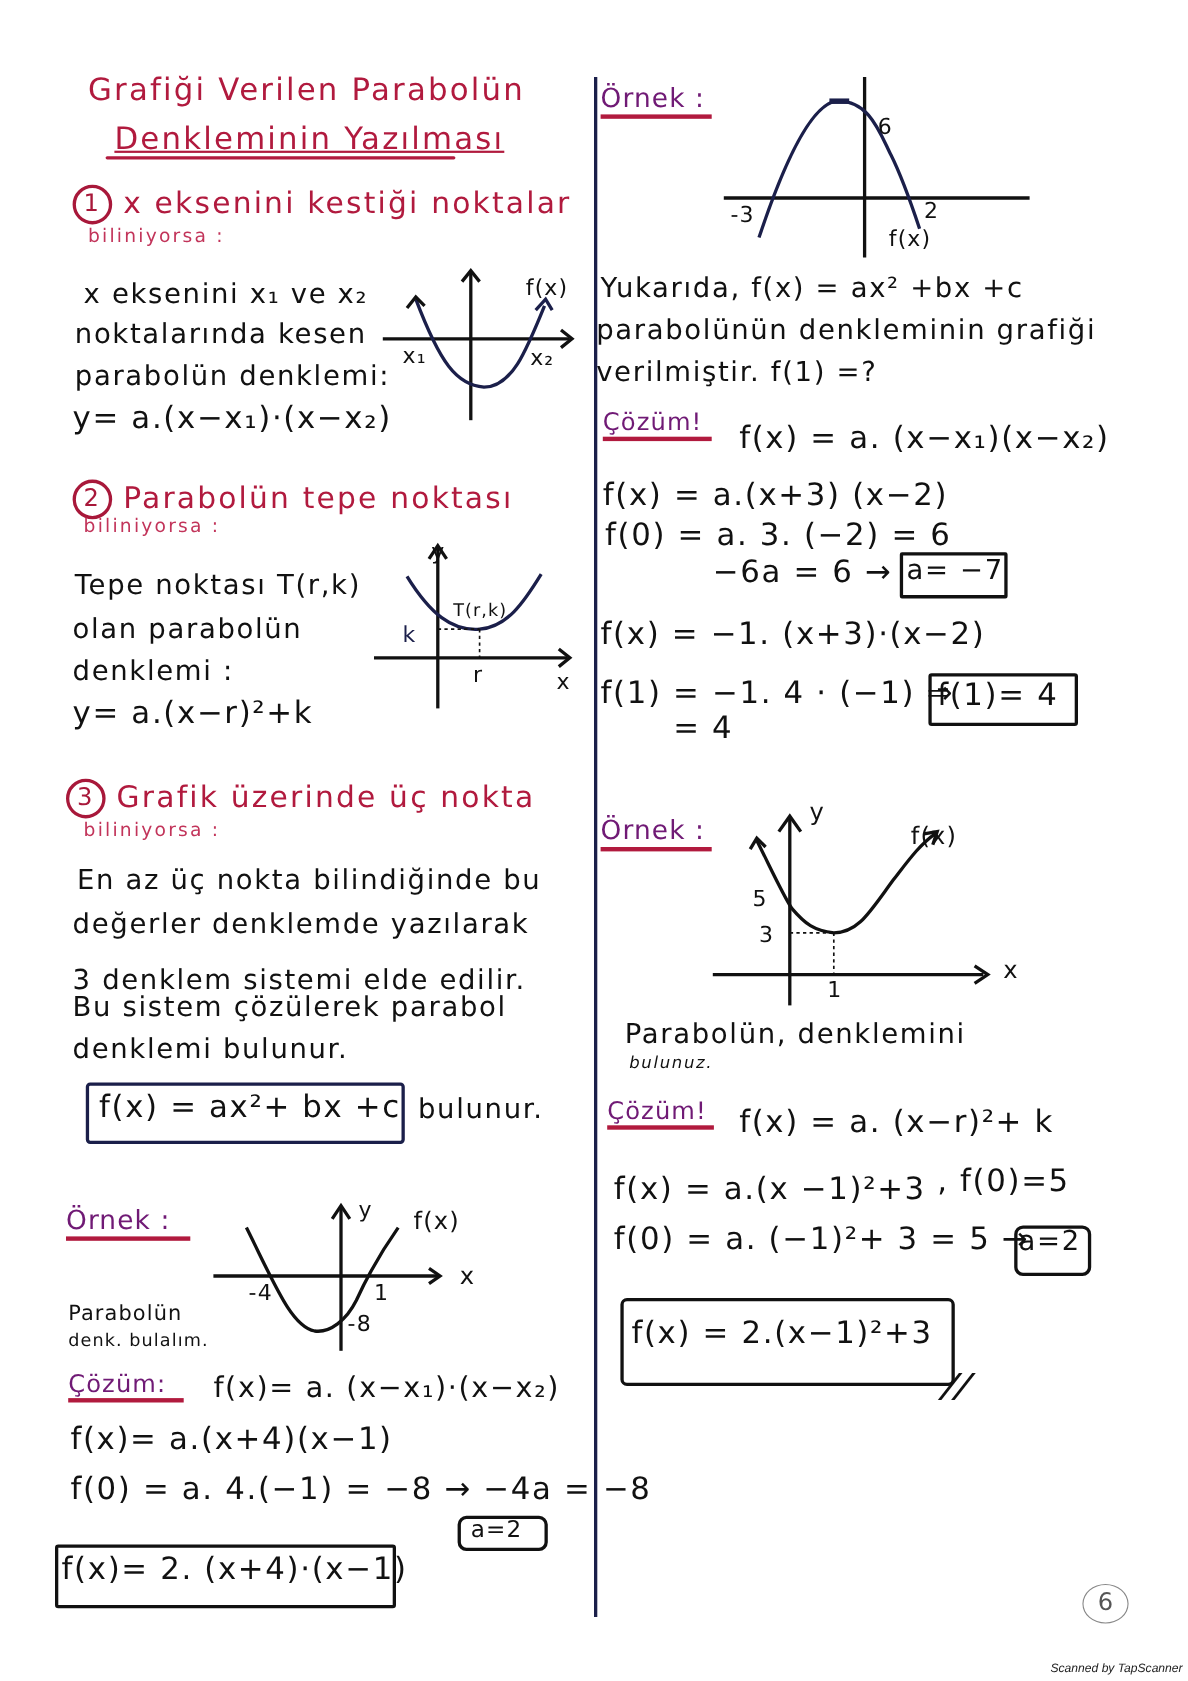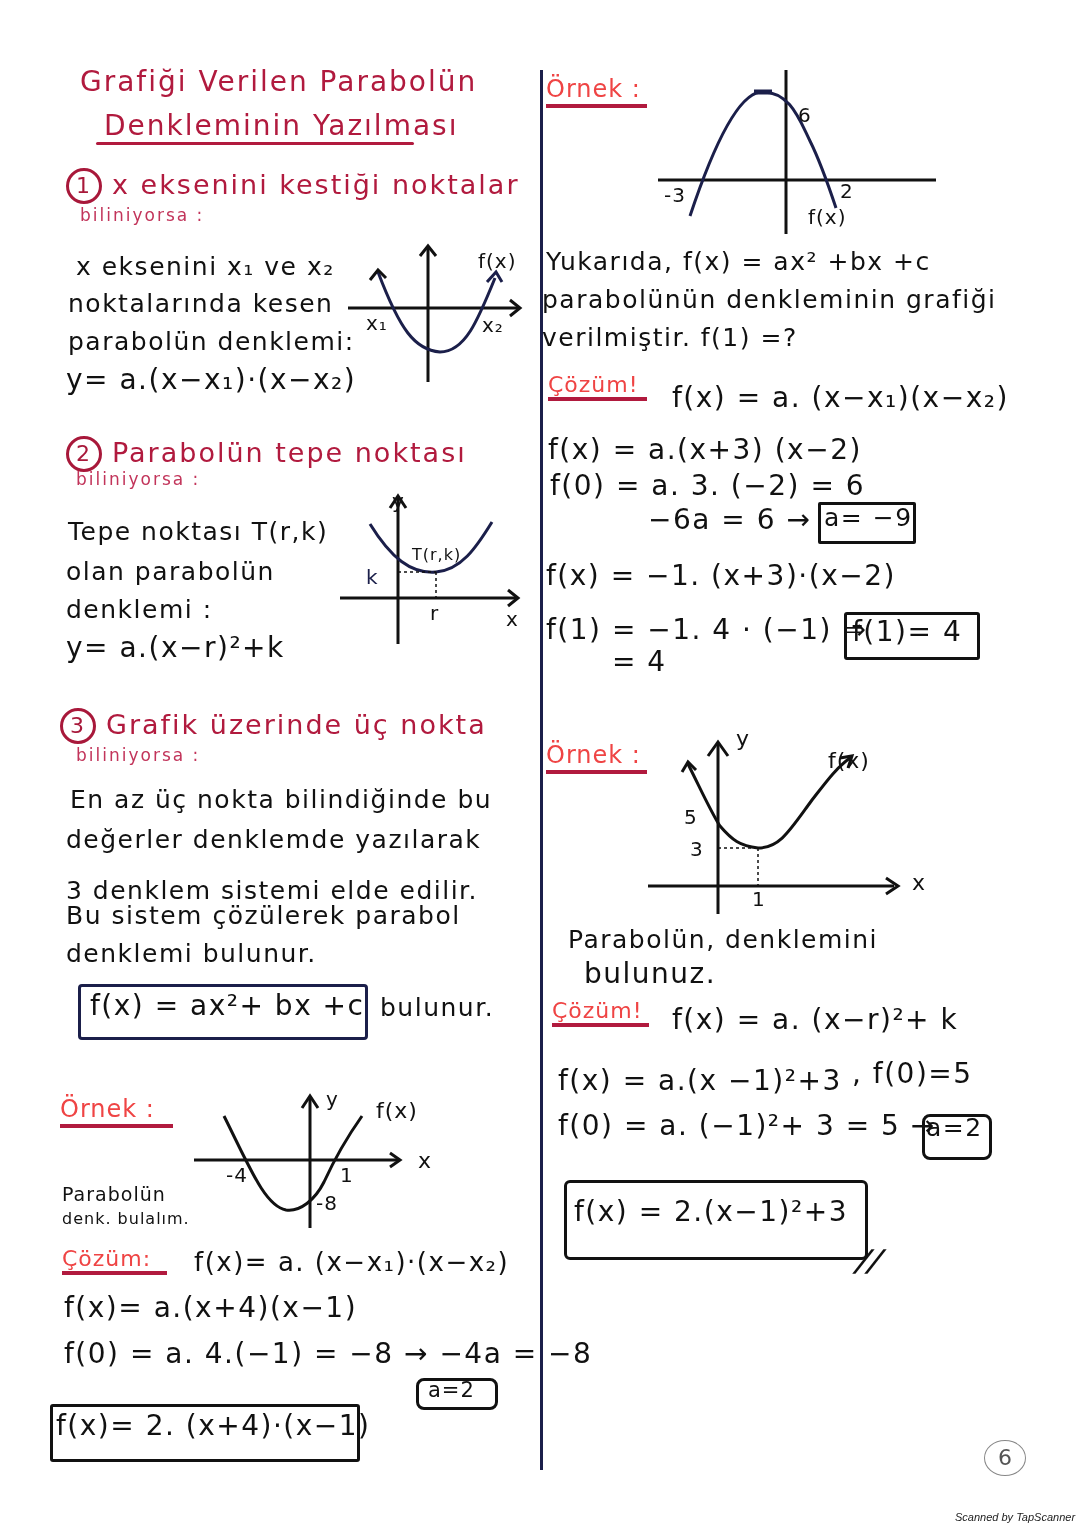--- a/index.html
+++ b/index.html
@@ -5,35 +5,35 @@
   html, body { margin:0; padding:0; }
   body { width:1080px; height:1528px; background:#ffffff; position:relative; overflow:hidden;
          font-family:"DejaVu Sans", sans-serif; color:#111; }
   .abs { position:absolute; }
   .t { position:absolute; white-space:nowrap; font-size:26px; line-height:1.15; letter-spacing:1px; }
   .title { font-size:28px; color:#b11a3e; letter-spacing:2px; }
   .hdr { font-size:27px; color:#b11a3e; letter-spacing:2px; }
   .sub { font-size:17px; color:#c2345a; letter-spacing:2px; }
   .body { font-size:25px; color:#111; letter-spacing:1.5px; }
   .eq { font-size:28px; color:#111; letter-spacing:1.5px; }
-  .lbl { font-size:24px; color:#ef4444; letter-spacing:1px; }
+  .lbl { font-size:24px; color:#701a75; letter-spacing:1px; }
   .sm { font-size:20px; }
   .circ { display:inline-block; width:30px; height:30px; border:3px solid #a8183a; border-radius:50%;
           text-align:center; line-height:30px; font-size:22px; color:#a8183a; margin-right:10px; vertical-align:middle; }
   .ul { border-bottom:4px solid #b11a3e; }
   .box { position:absolute; border:3px solid #111; border-radius:6px; }
   .navybox { position:absolute; border:3px solid #1b1f4a; border-radius:4px; }
   svg { position:absolute; overflow:visible; }
   .footer { position:absolute; font-family:"Liberation Sans", sans-serif; font-style:italic; font-size:11px; color:#222; }
 </style>
 </head>
 <body>
 
 <div class="t title" style="left:80px;top:66px;">Grafiği Verilen Parabolün</div>
-<div class="t title" style="left:104px;top:110px;">Denkleminin Yazılması</div>
+<div class="t title" style="left:104px;top:110px;text-decoration:underline;">Denkleminin Yazılması</div>
 <div class="abs" style="left:96px;top:142px;width:318px;height:3px;background:#b11a3e;border-radius:2px;"></div>
 
 <div class="abs" style="left:540px;top:70px;width:3px;height:1400px;background:#1b1f4a;"></div>
 
 <div class="t hdr" style="left:66px;top:168px;">
   <span class="circ">1</span><span>x eksenini kestiği noktalar</span>
 </div>
 <div class="t sub" style="left:80px;top:206px;">biliniyorsa :</div>
 <div class="t body" style="left:76px;top:253px;">x eksenini x₁ ve x₂</div>
 <div class="t body" style="left:68px;top:290px;">noktalarında kesen</div>
@@ -131,21 +131,21 @@
 <div class="t body" style="left:546px;top:248px;">Yukarıda, f(x) = ax² +bx +c</div>
 <div class="t body" style="left:542px;top:286px;">parabolünün denkleminin grafiği</div>
 <div class="t body" style="left:542px;top:324px;">verilmiştir. f(1) =?</div>
 
 <div class="t lbl ul" style="left:548px;top:372px;padding-right:8px;font-size:22px;">Çözüm!</div>
 <div class="t eq" style="left:672px;top:382px;">f(x) = a. (x−x₁)(x−x₂)</div>
 <div class="t eq" style="left:548px;top:434px;">f(x) = a.(x+3) (x−2)</div>
 <div class="t eq" style="left:550px;top:470px;">f(0) = a. 3. (−2) = 6</div>
 <div class="t eq" style="left:648px;top:504px;">−6a = 6 →</div>
 <div class="box" style="left:818px;top:502px;width:92px;height:36px;border-radius:2px;"></div>
-<div class="t eq" style="left:824px;top:504px;font-size:25px;">a= −9</div>
+<div class="t eq" style="left:824px;top:504px;font-size:25px;">a= −7</div>
 <div class="t eq" style="left:546px;top:560px;">f(x) = −1. (x+3)·(x−2)</div>
 <div class="t eq" style="left:546px;top:614px;text-align:right;">f(1) = −1. 4 · (−1) ⇒</div>
 <div class="t eq" style="left:612px;top:646px;">= 4</div>
 <div class="box" style="left:844px;top:612px;width:130px;height:42px;border-radius:3px;"></div>
 <div class="t eq" style="left:852px;top:616px;">f(1)= 4</div>
 
 <div class="t lbl ul" style="left:546px;top:742px;padding-right:6px;">Örnek :</div>
 <svg style="left:640px;top:730px;" width="280" height="190">
   <line x1="8" y1="156" x2="254" y2="156" stroke="#111" stroke-width="3"></line>
   <polyline points="246,148 258,156 246,164" fill="none" stroke="#111" stroke-width="3"></polyline>
@@ -158,21 +158,21 @@
   <line x1="118" y1="118" x2="118" y2="156" stroke="#111" stroke-width="1.5" stroke-dasharray="3,3"></line>
 </svg>
 <div class="t" style="left:736px;top:726px;font-size:22px;">y</div>
 <div class="t" style="left:828px;top:748px;font-size:22px;">f(x)</div>
 <div class="t" style="left:912px;top:870px;font-size:22px;">x</div>
 <div class="t sm" style="left:684px;top:806px;">5</div>
 <div class="t sm" style="left:690px;top:838px;">3</div>
 <div class="t sm" style="left:752px;top:888px;">1</div>
 
 <div class="t body" style="left:568px;top:926px;">Parabolün, denklemini</div>
-<div class="t body" style="left:584px;top:958px;font-size:28px;">bulunuz.</div>
+<div class="t body" style="left:572px;top:958px;font-size:15px;font-style:italic;">bulunuz.</div>
 
 <div class="t lbl ul" style="left:552px;top:998px;padding-right:6px;font-size:22px;">Çözüm!</div>
 <div class="t eq" style="left:672px;top:1004px;">f(x) = a. (x−r)²+ k</div>
 <div class="t eq" style="left:558px;top:1042px;margin-top:23px;">f(x) = a.(x −1)²+3</div>
 <div class="t eq" style="left:852px;top:1058px;">, f(0)=5</div>
 <div class="t eq" style="left:558px;top:1110px;">f(0) = a. (−1)²+ 3 = 5 →</div>
 <div class="box" style="left:922px;top:1114px;width:64px;height:40px;border-radius:8px;"></div>
 <div class="t eq" style="left:926px;top:1114px;font-size:25px;">a=2</div>
 <div class="box" style="left:564px;top:1180px;width:298px;height:74px;border-radius:6px;"></div>
 <div class="t eq" style="left:574px;top:1196px;">f(x) = 2.(x−1)²+3</div>

